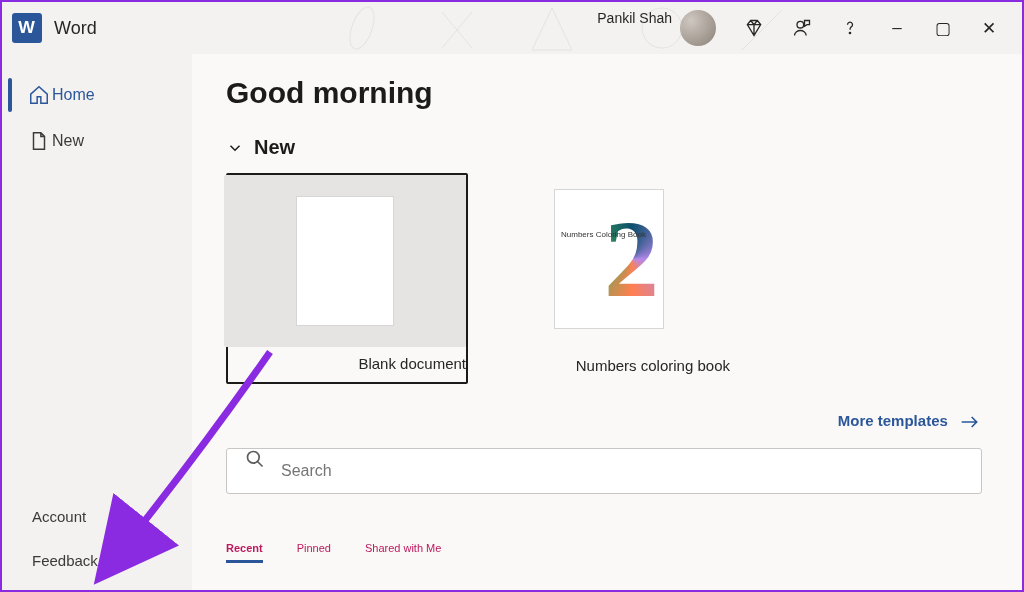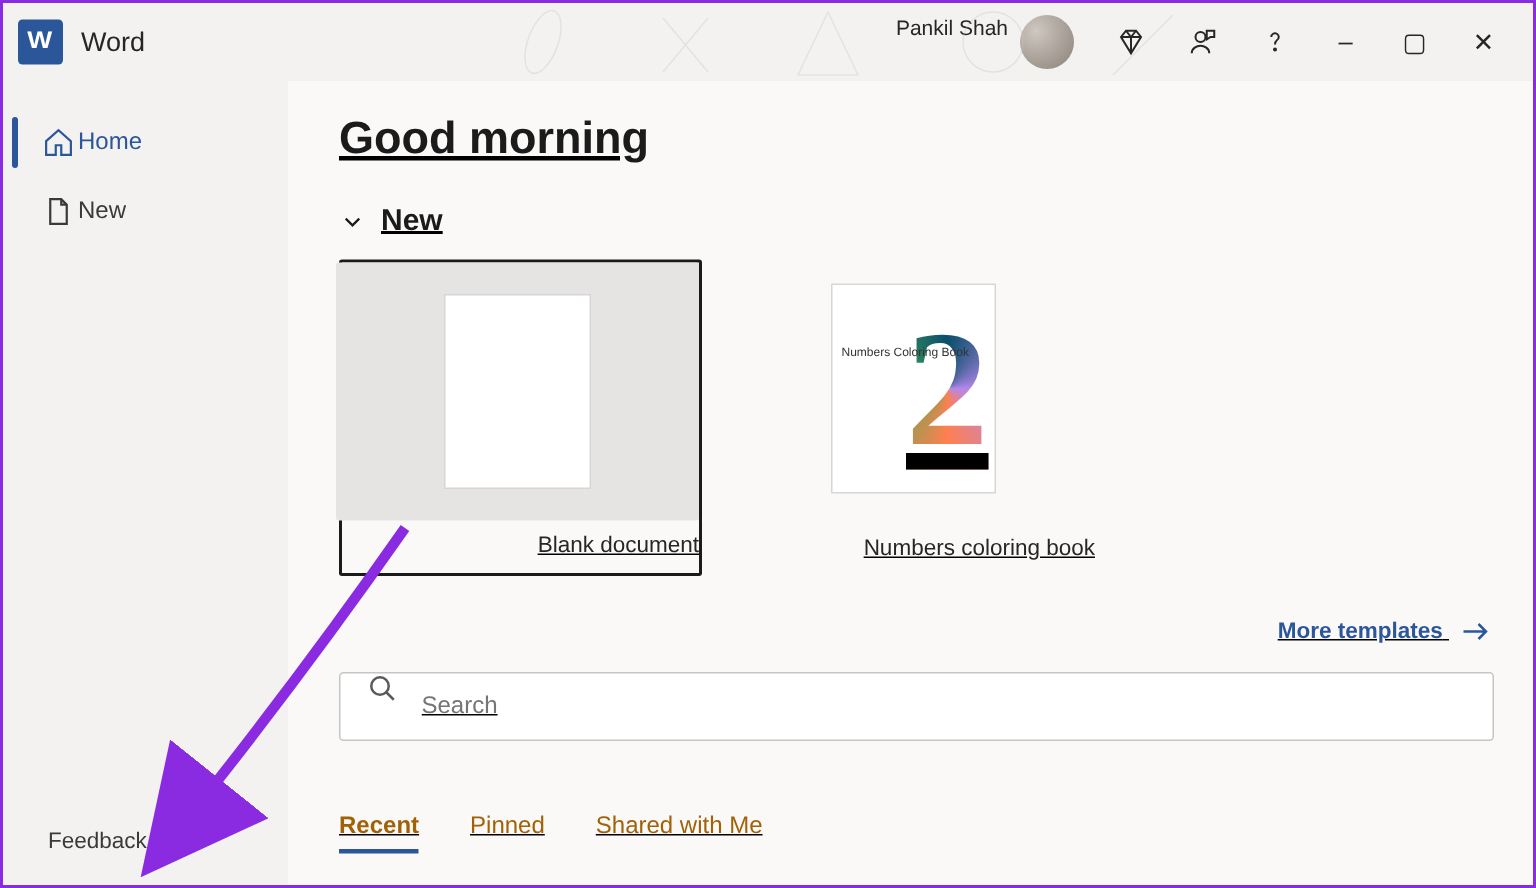--- a/index.html
+++ b/index.html
@@ -30,21 +30,21 @@
   .side-item { display:flex; align-items:center; gap:2px; height:46px; padding-left:26px; font-size:16px; color:#3a3a3a; cursor:pointer; position:relative; }
   .side-item.active { color:#2b579a; }
   .side-item.active::before { content:""; position:absolute; left:6px; top:6px; bottom:6px; width:4px; background:#2b579a; border-radius:2px; }
   .side-item svg { width:22px; height:22px; fill:none; stroke:#3a3a3a; stroke-width:1.6; }
   .side-item.active svg { stroke:#2b579a; }
   .side-spacer { flex:1; }
   .side-lower { display:flex; flex-direction:column; padding-bottom:8px; }
   .side-lower .side-item { padding-left:30px; font-size:15px; height:44px; }
 
   
-  .main { flex:1; background:#faf9f8; padding:22px 26px 0 34px; overflow:hidden;text-decoration:underline; }
+  .main { flex:1; background:#faf9f8; padding:22px 40px 0 34px; overflow:hidden; }
   .greeting { font-size:30px; font-weight:600; color:#1b1b1b; margin-bottom:26px; }
   .section-header { display:flex; align-items:center; gap:10px; font-size:20px; font-weight:600; color:#1b1b1b; margin-bottom:14px; cursor:pointer; }
   .section-header svg { width:18px; height:18px; stroke:#1b1b1b; stroke-width:2; fill:none; }
 
   .templates-row { display:flex; gap:20px; margin-bottom:10px; }
   .template { width:242px; display:flex; flex-direction:column; align-items:flex-end; cursor:pointer; }
   .template .thumb { width:242px; height:172px; display:flex; align-items:center; justify-content:center; }
   .template.selected .thumb { border:2px solid #1b1b1b; background:#e5e4e3; border-radius:2px; }
   .blank-page { width:98px; height:130px; background:#fff; border:1px solid #d6d6d6; }
   .template .label { font-size:15px; color:#262626; margin-top:12px; }
@@ -58,21 +58,21 @@
   .numbers-thumb .side-text { position:absolute; left:6px; top:40px; font-size:8px; line-height:1.2; color:#333; text-align:left; }
 
   .more-templates { text-align:right; margin:28px 2px 18px 0; }
   .more-templates a { color:#2b579a; font-size:15px; font-weight:600; cursor:pointer; }
   .more-templates a svg { vertical-align:middle; margin-left:8px; width:20px; height:14px; stroke:#2b579a; stroke-width:2; fill:none; }
 
   .searchbox { display:flex; gap:16px; height:46px; border:1px solid #c8c6c4; background:#fff; border-radius:3px; padding:0 18px; margin-bottom:26px; }
   .searchbox svg { width:20px; height:20px; stroke:#5b5b5b; stroke-width:2; fill:none; }
   .searchbox input { border:none; outline:none; flex:1; font-size:16px; color:#555; background:transparent; }
 
-  .tabs { display:flex; gap:34px; font-size:16px; color:#a16207;margin-top:48px; }
+  .tabs { display:flex; gap:34px; font-size:11px; color:#be185d;margin-top:48px; }
   .tab { cursor:pointer; padding-bottom:6px; }
   .tab.active { font-weight:600; border-bottom:3px solid #2b579a; }
 
   
   .arrow-annot { position:absolute; left:88px; top:340px; width:200px; height:230px; pointer-events:none; }
   .arrow-annot svg { width:100%; height:100%; overflow:visible; }
 </style>
 </head>
 <body>
 
@@ -131,20 +131,23 @@
     </div>
     <div class="side-item">
       <svg viewBox="0 0 24 24">
           <path d="M6 3 H14 L18 7 V21 H6 Z M14 3 V7 H18"></path>
         </svg>
       <span>New</span>
     </div>
     <div class="side-spacer"></div>
     <div class="side-lower">
       <div class="side-item">
+        <span>Account</span>
+      </div>
+      <div class="side-item">
         <span>Feedback</span>
       </div>
     </div>
   </div>
 
   <div class="main">
     <div class="greeting">Good morning</div>
 
     <div class="section-header">
       <svg viewBox="0 0 24 24">

